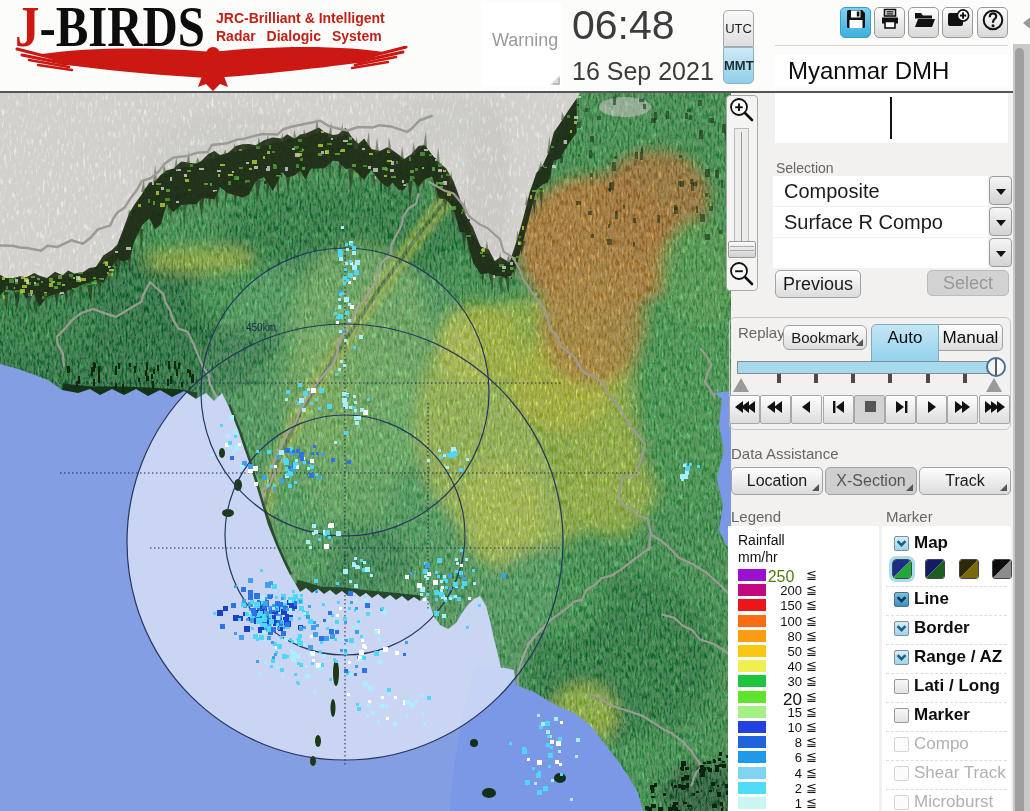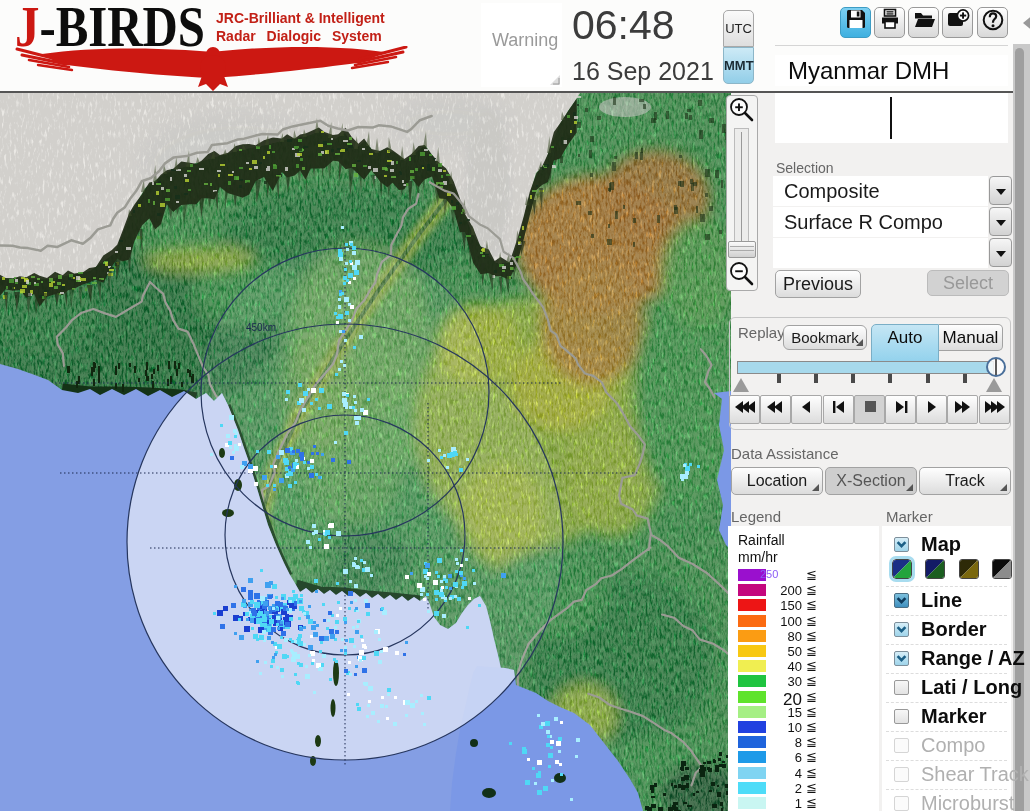--- a/index.html
+++ b/index.html
@@ -1,18 +1,18 @@
 <!DOCTYPE html>
 <html><head><meta charset="utf-8"><style>
 html,body{margin:0;padding:0;background:#fff;font-family:"Liberation Sans",sans-serif;}
 #page{position:relative;width:1030px;height:811px;overflow:hidden;background:#f2f1f0;}
 .btn{position:absolute;border:1px solid #a2a2a2;border-radius:5px;background:linear-gradient(#fefefe,#dcdcdc);color:#1a1a1a;text-align:center;box-sizing:border-box;}
 .corner{position:absolute;right:3px;bottom:3px;width:0;height:0;border-left:7px solid transparent;border-bottom:7px solid #555;}
 .cb{display:inline-block;width:15px;height:15px;border:1px solid #8a8a8a;border-radius:2px;vertical-align:middle;box-sizing:border-box;line-height:11px;}
-.cblab{font-size:20px;font-weight:bold;color:#0d0d0d;margin-left:12px;vertical-align:middle;}
+.cblab{font-size:17px;font-weight:bold;color:#0d0d0d;margin-left:5px;vertical-align:middle;}
 .ovsep{position:absolute;left:4px;width:121px;border-top:1px dashed #ddd;}
 .mapsq{display:inline-block;width:18px;height:18px;border:1px solid #444;border-radius:3px;overflow:hidden;margin:3px 5px 0 4px;vertical-align:top;}
 .mapsq.sel{outline:3px solid #a8dcef;border-radius:4px;}
 .tbtn{position:absolute;top:7px;width:31px;height:31px;border:1px solid #999;border-radius:5px;background:linear-gradient(#ffffff,#d8d8d8);box-sizing:border-box;text-align:center;line-height:29px;}
 .pbtn{position:absolute;top:0;width:31px;height:29px;border:1px solid #a8a8a8;box-sizing:border-box;text-align:center;line-height:27px;border-radius:2px;}
 .dd{position:absolute;width:23px;height:29px;border:1px solid #999;border-radius:4px;background:linear-gradient(#f6f6f6,#d2d2d2);box-sizing:border-box;text-align:center;}
 .dd:after{content:"";display:inline-block;margin-top:12px;border:5px solid transparent;border-top:6px solid #111;}
 .fld{position:absolute;left:773px;width:215px;height:30px;background:#fff;font-size:20px;color:#1a1a1a;line-height:30px;padding-left:11px;box-sizing:border-box;white-space:nowrap;}
 .seclab{position:absolute;font-size:15px;color:#666;}
 </style></head><body>
@@ -1532,21 +1532,21 @@
 <div class="seclab" style="left:731px;top:445px;">Data Assistance</div>
 <div class="btn" style="left:731px;top:467px;width:92px;height:28px;font-size:16px;line-height:26px;">Location<span class="corner"></span></div>
 <div class="btn" style="left:825px;top:467px;width:92px;height:28px;font-size:16px;line-height:26px;background:#cecece;color:#555;">X-Section<span class="corner"></span></div>
 <div class="btn" style="left:919px;top:467px;width:92px;height:28px;font-size:16px;line-height:26px;">Track<span class="corner"></span></div>
 
 <div class="seclab" style="left:731px;top:508px;">Legend</div>
 <div style="position:absolute;left:728px;top:526px;width:151px;height:285px;background:#fff;">
   <div style="position:absolute;left:10px;top:6px;font-size:14px;color:#111;">Rainfall</div>
   <div style="position:absolute;left:10px;top:23px;font-size:14px;color:#111;">mm/hr</div>
   <div style="position:absolute;left:10px;top:43px;width:28px;height:12px;background:#9a10ce"></div>
-      <div style="position:absolute;left:32px;top:42px;width:42px;text-align:left;font-size:11px;color:#8b5cf6">250</div>
+      <div style="position:absolute;left:32px;top:42px;width:42px;text-align:center;font-size:16px;color:#4d7c0f">250</div>
       <div style="position:absolute;left:78px;top:41px;font-size:13px;color:#111">≦</div>
       <div style="position:absolute;left:10px;top:58px;width:28px;height:12px;background:#c4087e"></div>
       <div style="position:absolute;left:32px;top:57px;width:42px;text-align:right;font-size:13px;color:#111">200</div>
       <div style="position:absolute;left:78px;top:56px;font-size:13px;color:#111">≦</div>
       <div style="position:absolute;left:10px;top:73px;width:28px;height:12px;background:#ed1515"></div>
       <div style="position:absolute;left:32px;top:72px;width:42px;text-align:right;font-size:13px;color:#111">150</div>
       <div style="position:absolute;left:78px;top:71px;font-size:13px;color:#111">≦</div>
       <div style="position:absolute;left:10px;top:89px;width:28px;height:12px;background:#fb6b12"></div>
       <div style="position:absolute;left:32px;top:88px;width:42px;text-align:right;font-size:13px;color:#111">100</div>
       <div style="position:absolute;left:78px;top:87px;font-size:13px;color:#111">≦</div>

